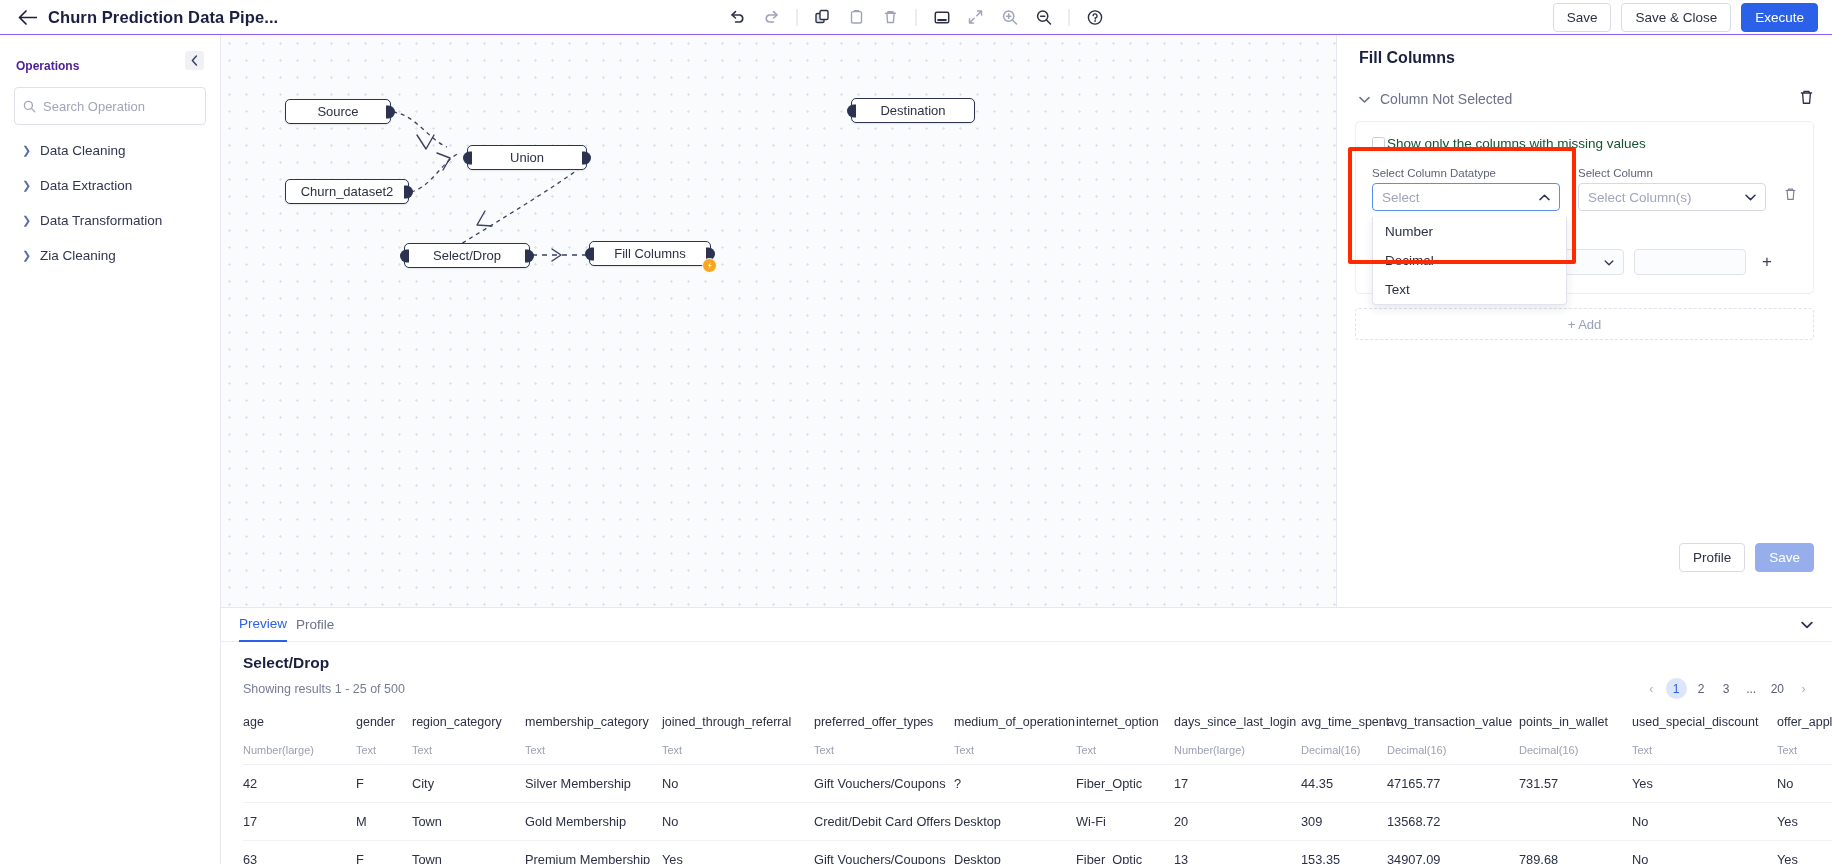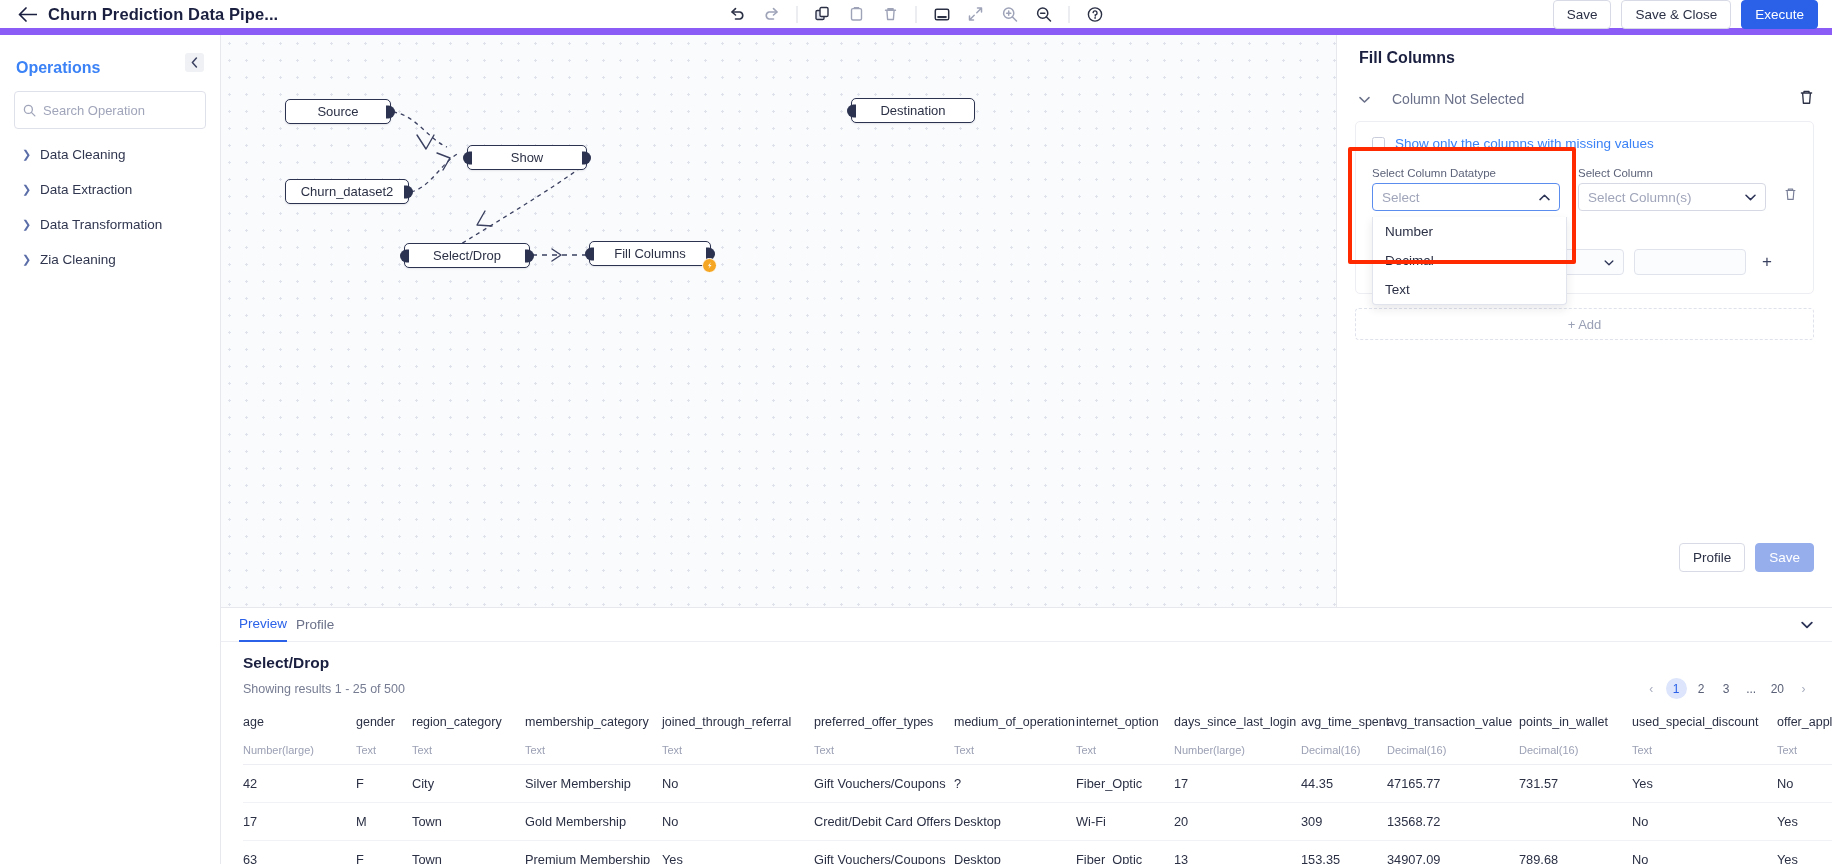--- a/index.html
+++ b/index.html
@@ -8,21 +8,21 @@
     font-family: "Liberation Sans", sans-serif;
     background: #ffffff;
     color: #2b3045;
     overflow: hidden;
   }
   .app { position: relative; width: 1832px; height: 864px; }
 
   
   .topbar {
     position: absolute; top: 0; left: 0; width: 1832px; height: 35px;
-    background: #fff; border-bottom: 7px solid #8b5cf6;
+    background: #fff; border-bottom: 1px solid #8b5cf6;
     display: flex; align-items: center;
   }
   .back-arrow {
     margin-left: 16px; width: 22px; height: 22px;
     display: flex; align-items: center; justify-content: center; cursor: pointer;
   }
   .pipe-title {
     margin-left: 10px; font-size: 16.5px; font-weight: bold;
     color: #1b2040; letter-spacing: .1px;
   }
@@ -48,21 +48,21 @@
 
   
   .sidebar {
     position: absolute; top: 35px; left: 0; width: 221px; height: 829px;
     background: #fff; border-right: 1px solid #e6e8ee;
   }
   .side-head {
     display: flex; align-items: center; justify-content: space-between;
     padding: 12px 16px 6px 16px;
   }
-  .side-title { font-size: 16px; font-weight: bold; color: #3b82f6; margin-top: 12px; }
+  .side-title { font-size: 12px; font-weight: bold; color: #4c1d95; margin-top: 12px; }
   .collapse-btn {
     width: 19px; height: 19px; background: #f0f1f5; border-radius: 3px;
     display: flex; align-items: center; justify-content: center;
     cursor: pointer; color: #3b4160; font-size: 10px;
   }
   .search-wrap {
     margin: 8px 14px 0 14px; height: 29px; border: 1px solid #dfe1ea;
     border-radius: 4px; display: flex; align-items: center; padding: 18px 8px;
   }
   .search-wrap svg { flex: 0 0 auto; }
@@ -110,26 +110,26 @@
   
   .rpanel {
     position: absolute; top: 35px; right: 0; width: 496px; height: 829px;
     background: #fff; border-left: 1px solid #e6e8ee;
   }
   .rp-title { padding: 14px 22px 0 22px; font-size: 16px; font-weight: bold; color: #1b2040; }
   .rp-sub {
     margin-top: 22px; padding: 0 18px 0 22px; display: flex;
     align-items: center; justify-content: space-between;
   }
-  .rp-sub-left { display: flex; align-items: center; gap: 22px; font-size: 14px; color: #6a7089; }
+  .rp-sub-left { display: flex; align-items: center; gap: 10px; font-size: 14px; color: #6a7089; }
   .rp-card {
     margin: 12px 18px 0 18px; border: 1px solid #edeef3; border-radius: 5px;
     padding: 14px 16px 18px 16px; position: relative; min-height: 162px;
   }
-  .chk-row { display: flex; align-items: center; gap: 10px; font-size: 13.5px; color: #3b82f6; }
+  .chk-row { display: flex; align-items: center; gap: 2px; font-size: 13.5px; color: #14532d; }
   .chkbox { width: 13px; height: 13px; border: 1.4px solid #c9cddb; border-radius: 2.5px; background:#fff; }
   .field-row { display: flex; gap: 18px; margin-top: 16px; align-items: flex-start; }
   .field { position: relative; }
   .field-lbl { font-size: 11.5px; color: #5d6379; margin-bottom: 4px; }
   .sel-box {
     height: 28px; border: 1px solid #d6d9e4; border-radius: 4px; background: #fff;
     display: flex; align-items: center; justify-content: space-between;
     padding: 12px 9px; font-size: 13.5px; color: #a0a5ba; cursor: pointer;
   }
   .sel-box.active { border: 1.4px solid #5b8def; }
@@ -351,21 +351,21 @@
       <span class="port right"></span>
     </div>
 
     <div class="node" style="left:64px; top:144px; width:124px;">
       <span>Churn_dataset2</span>
       <span class="port right"></span>
     </div>
 
     <div class="node" style="left:246px; top:110px; width:120px;">
       <span class="port left"></span>
-      <span>Show</span>
+      <span>Union</span>
       <span class="port right"></span>
     </div>
 
     <div class="node" style="left:183px; top:208px; width:126px;">
       <span class="port left"></span>
       <span>Select/Drop</span>
       <span class="port right"></span>
     </div>
 
     <div class="node" style="left:368px; top:206px; width:122px;">

